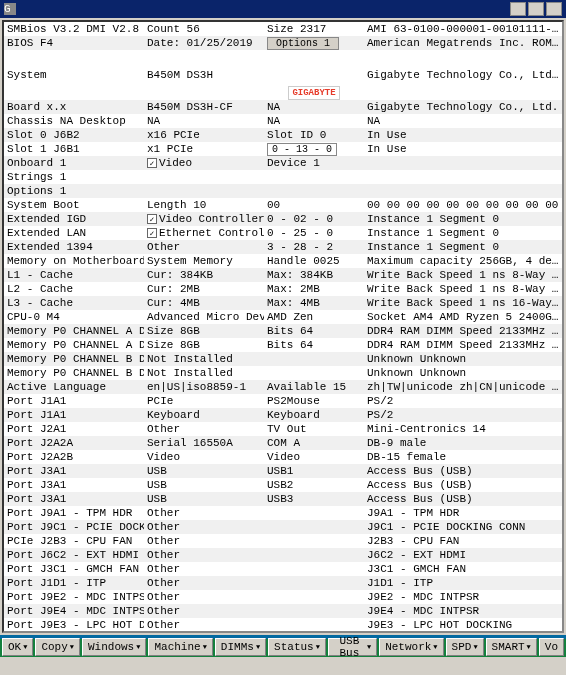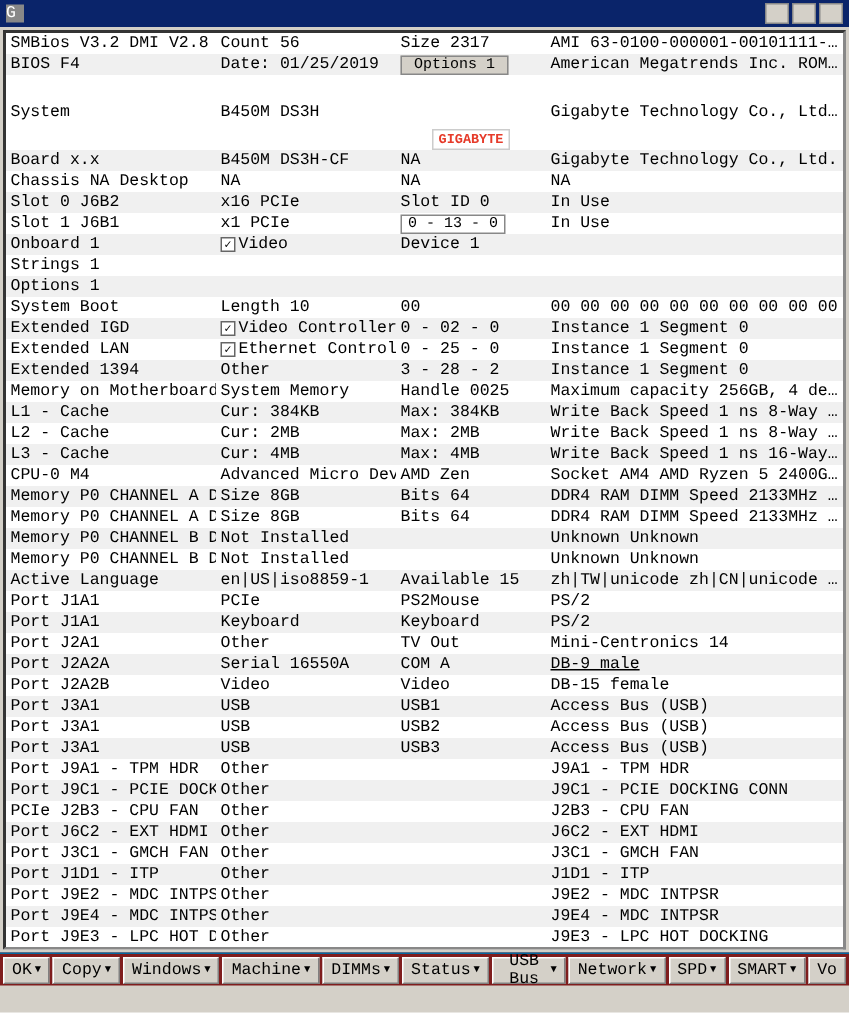--- a/index.html
+++ b/index.html
@@ -114,22 +114,22 @@
     .gigabyte-logo {
       font-size: 9px;
       color: #e63b2a;
       font-weight: bold;
       border: 1px solid #ccc;
       padding: 1px 3px;
       margin-top: 36px;
     }
     .status-bar {
       display: flex;
-      background: #7f1d1d;
-      border-top: 1px solid #0369a1;
+      background: #15803d;
+      border-top: 4px solid #0369a1;
       height: 22px;
       padding: 1px 2px;
       gap: 2px;
       align-items: flex-end;
       flex-shrink: 0;
     }
     .status-btn {
       padding: 1px 5px;
       background: #d4d0c8;
       border: 1px solid;
@@ -349,21 +349,21 @@
           <tr>
             <td class="col1">Port  J2A1</td>
             <td class="col2">Other</td>
             <td class="col3">TV Out</td>
             <td class="col4" style="overflow: hidden; text-overflow: ellipsis; max-width: 180px;">Mini-Centronics 14</td>
           </tr>
           <tr>
             <td class="col1">Port  J2A2A</td>
             <td class="col2">Serial 16550A</td>
             <td class="col3">COM A</td>
-            <td class="col4" style="overflow: hidden; text-overflow: ellipsis; max-width: 180px; text-decoration: underline;">DB-9 male</td>
+            <td class="col4" style="overflow: hidden; text-overflow: ellipsis; max-width: 180px;">DB-9 male</td>
           </tr>
           <tr>
             <td class="col1">Port  J2A2B</td>
             <td class="col2">Video</td>
             <td class="col3">Video</td>
             <td class="col4" style="overflow: hidden; text-overflow: ellipsis; max-width: 180px;">DB-15 female</td>
           </tr>
           <tr>
             <td class="col1">Port  J3A1</td>
             <td class="col2">USB</td>

